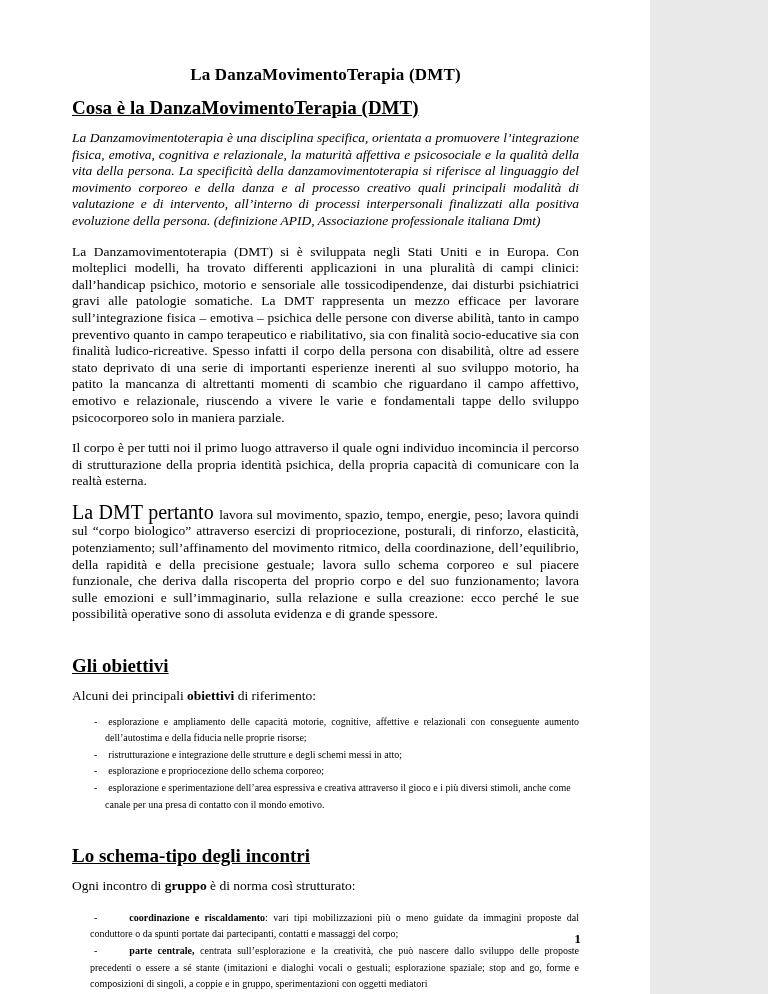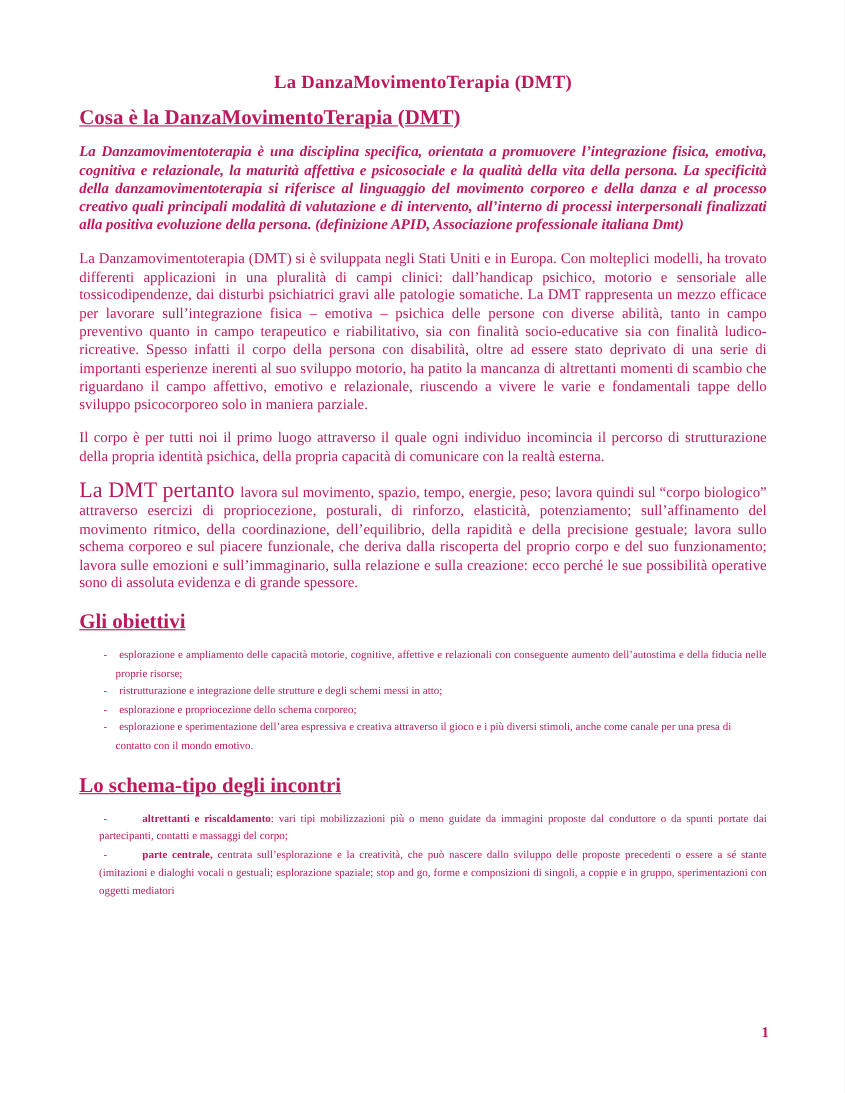--- a/index.html
+++ b/index.html
@@ -1,33 +1,33 @@
 <!DOCTYPE html>
 <html><head>
 <meta charset="utf-8">
 <style>
   html,body{margin:0;padding:0;background:#e9e9e9;}
   .page{
-    width:768px;height:994px;background:#ffffff;position:relative;
+    width:650px;height:994px;background:#ffffff;position:relative;
     font-family:"Liberation Serif","DejaVu Serif",serif;
-    color:#be185d;box-sizing:border-box;overflow:hidden;
+    color:#000000;box-sizing:border-box;overflow:hidden;
   }
   .content{padding:64px 71px 0 72px;}
   h1{
     font-size:17px;line-height:21px;font-weight:bold;text-align:center;
     margin:0 0 13px 0;letter-spacing:.2px;
   }
   h2{
     font-size:19px;line-height:19px;font-weight:bold;
     text-decoration:underline;margin:0 0 13px 0;
   }
-  h2.sect{margin-top:17px;}
+  h2.sect{margin-top:33px;}
   p{font-size:13.5px;line-height:16.6px;margin:0 0 14px 0;}
   p.just{text-align:justify;}
-  p.ital{font-style:italic;font-weight:bold;}
+  p.ital{font-style:italic;}
   p.lead{margin-bottom:9px;}
   p.lead2{margin-bottom:15px;}
   .b{font-weight:bold;}
   .lg{font-size:20px;}
   .list{margin:0 0 10px 0;}
   .li{font-size:10px;line-height:16.6px;}
   .li .dash{display:inline;}
   .li .gap{display:inline-block;}
   .list1 .li{padding-left:33px;text-indent:-11px;text-align:left;}
   .list1 .li:first-child{text-align:justify;}
@@ -52,34 +52,36 @@
     <p class="just ital">La Danzamovimentoterapia è una disciplina specifica, orientata a promuovere l’integrazione fisica, emotiva, cognitiva e relazionale, la maturità affettiva e psicosociale e la qualità della vita della persona. La specificità della danzamovimentoterapia si riferisce al linguaggio del movimento corporeo e della danza e al processo creativo quali principali modalità di valutazione e di intervento, all’interno di processi interpersonali finalizzati alla positiva evoluzione della persona. (definizione APID, Associazione professionale italiana Dmt)</p>
 
     <p class="just">La Danzamovimentoterapia (DMT) si è sviluppata negli Stati Uniti e in Europa. Con molteplici modelli, ha trovato differenti applicazioni in una pluralità di campi clinici: dall’handicap psichico, motorio e sensoriale alle tossicodipendenze, dai disturbi psichiatrici gravi alle patologie somatiche. La DMT rappresenta un mezzo efficace per lavorare sull’integrazione fisica – emotiva – psichica delle persone con diverse abilità, tanto in campo preventivo quanto in campo terapeutico e riabilitativo, sia con finalità socio-educative sia con finalità ludico-ricreative. Spesso infatti il corpo della persona con disabilità, oltre ad essere stato deprivato di una serie di importanti esperienze inerenti al suo sviluppo motorio, ha patito la mancanza di altrettanti momenti di scambio che riguardano il campo affettivo, emotivo e relazionale, riuscendo a vivere le varie e fondamentali tappe dello sviluppo psicocorporeo solo in maniera parziale.</p>
 
     <p class="just">Il corpo è per tutti noi il primo luogo attraverso il quale ogni individuo incomincia il percorso di strutturazione della propria identità psichica, della propria capacità di comunicare con la realtà esterna.</p>
 
     <p class="just"><span class="lg">La DMT pertanto </span><span>lavora sul movimento, spazio, tempo, energie, peso; lavora quindi sul “corpo biologico” attraverso esercizi di propriocezione, posturali, di rinforzo, elasticità, potenziamento; sull’affinamento del movimento ritmico, della coordinazione, dell’equilibrio, della rapidità e della precisione gestuale; lavora sullo schema corporeo e sul piacere funzionale, che deriva dalla riscoperta del proprio corpo e del suo funzionamento; lavora sulle emozioni e sull’immaginario, sulla relazione e sulla creazione: ecco perché le sue possibilità operative sono di assoluta evidenza e di grande spessore.</span></p>
 
     <h2 class="sect">Gli obiettivi</h2>
 
+    <p class="lead"><span>Alcuni dei principali </span><span class="b">obiettivi</span><span> di riferimento:</span></p>
 
     <div class="list list1">
 
     <div class="li"><span class="dash">-</span><span class="gap"></span><span><span>esplorazione e ampliamento delle capacità motorie, cognitive, affettive e relazionali con conseguente aumento dell’autostima e della fiducia nelle proprie risorse;</span></span></div>
         <div class="li"><span class="dash">-</span><span class="gap"></span><span><span>ristrutturazione e integrazione delle strutture e degli schemi messi in atto;</span></span></div>
         <div class="li"><span class="dash">-</span><span class="gap"></span><span><span>esplorazione e propriocezione dello schema corporeo;</span></span></div>
         <div class="li"><span class="dash">-</span><span class="gap"></span><span><span>esplorazione e sperimentazione dell’area espressiva e creativa attraverso il gioco e i più diversi stimoli, anche come canale per una presa di contatto con il mondo emotivo.</span></span></div>
       </div>
 
     <h2 class="sect">Lo schema-tipo degli incontri</h2>
 
+    <p class="lead2"><span>Ogni incontro di </span><span class="b">gruppo</span><span> è di norma così strutturato:</span></p>
 
     <div class="list list2">
 
-        <div class="li"><span class="dash">-</span><span class="gap"></span><span><span class="b">altrettanti e riscaldamento</span><span>: vari tipi mobilizzazioni più o meno guidate da immagini proposte dal conduttore o da spunti portate dai partecipanti, contatti e massaggi del corpo;</span></span></div>
+        <div class="li"><span class="dash">-</span><span class="gap"></span><span><span class="b">coordinazione e riscaldamento</span><span>: vari tipi mobilizzazioni più o meno guidate da immagini proposte dal conduttore o da spunti portate dai partecipanti, contatti e massaggi del corpo;</span></span></div>
         <div class="li"><span class="dash">-</span><span class="gap"></span><span><span class="b">parte centrale,</span><span> centrata sull’esplorazione e la creatività, che può nascere dallo sviluppo delle proposte precedenti o essere a sé stante (imitazioni e dialoghi vocali o gestuali; esplorazione spaziale; stop and go, forme e composizioni di singoli, a coppie e in gruppo, sperimentazioni con oggetti mediatori</span></span></div>
       </div>
 
   </div>
 
   <div class="pagenum">1</div>
 </div>
 
 </body></html>

